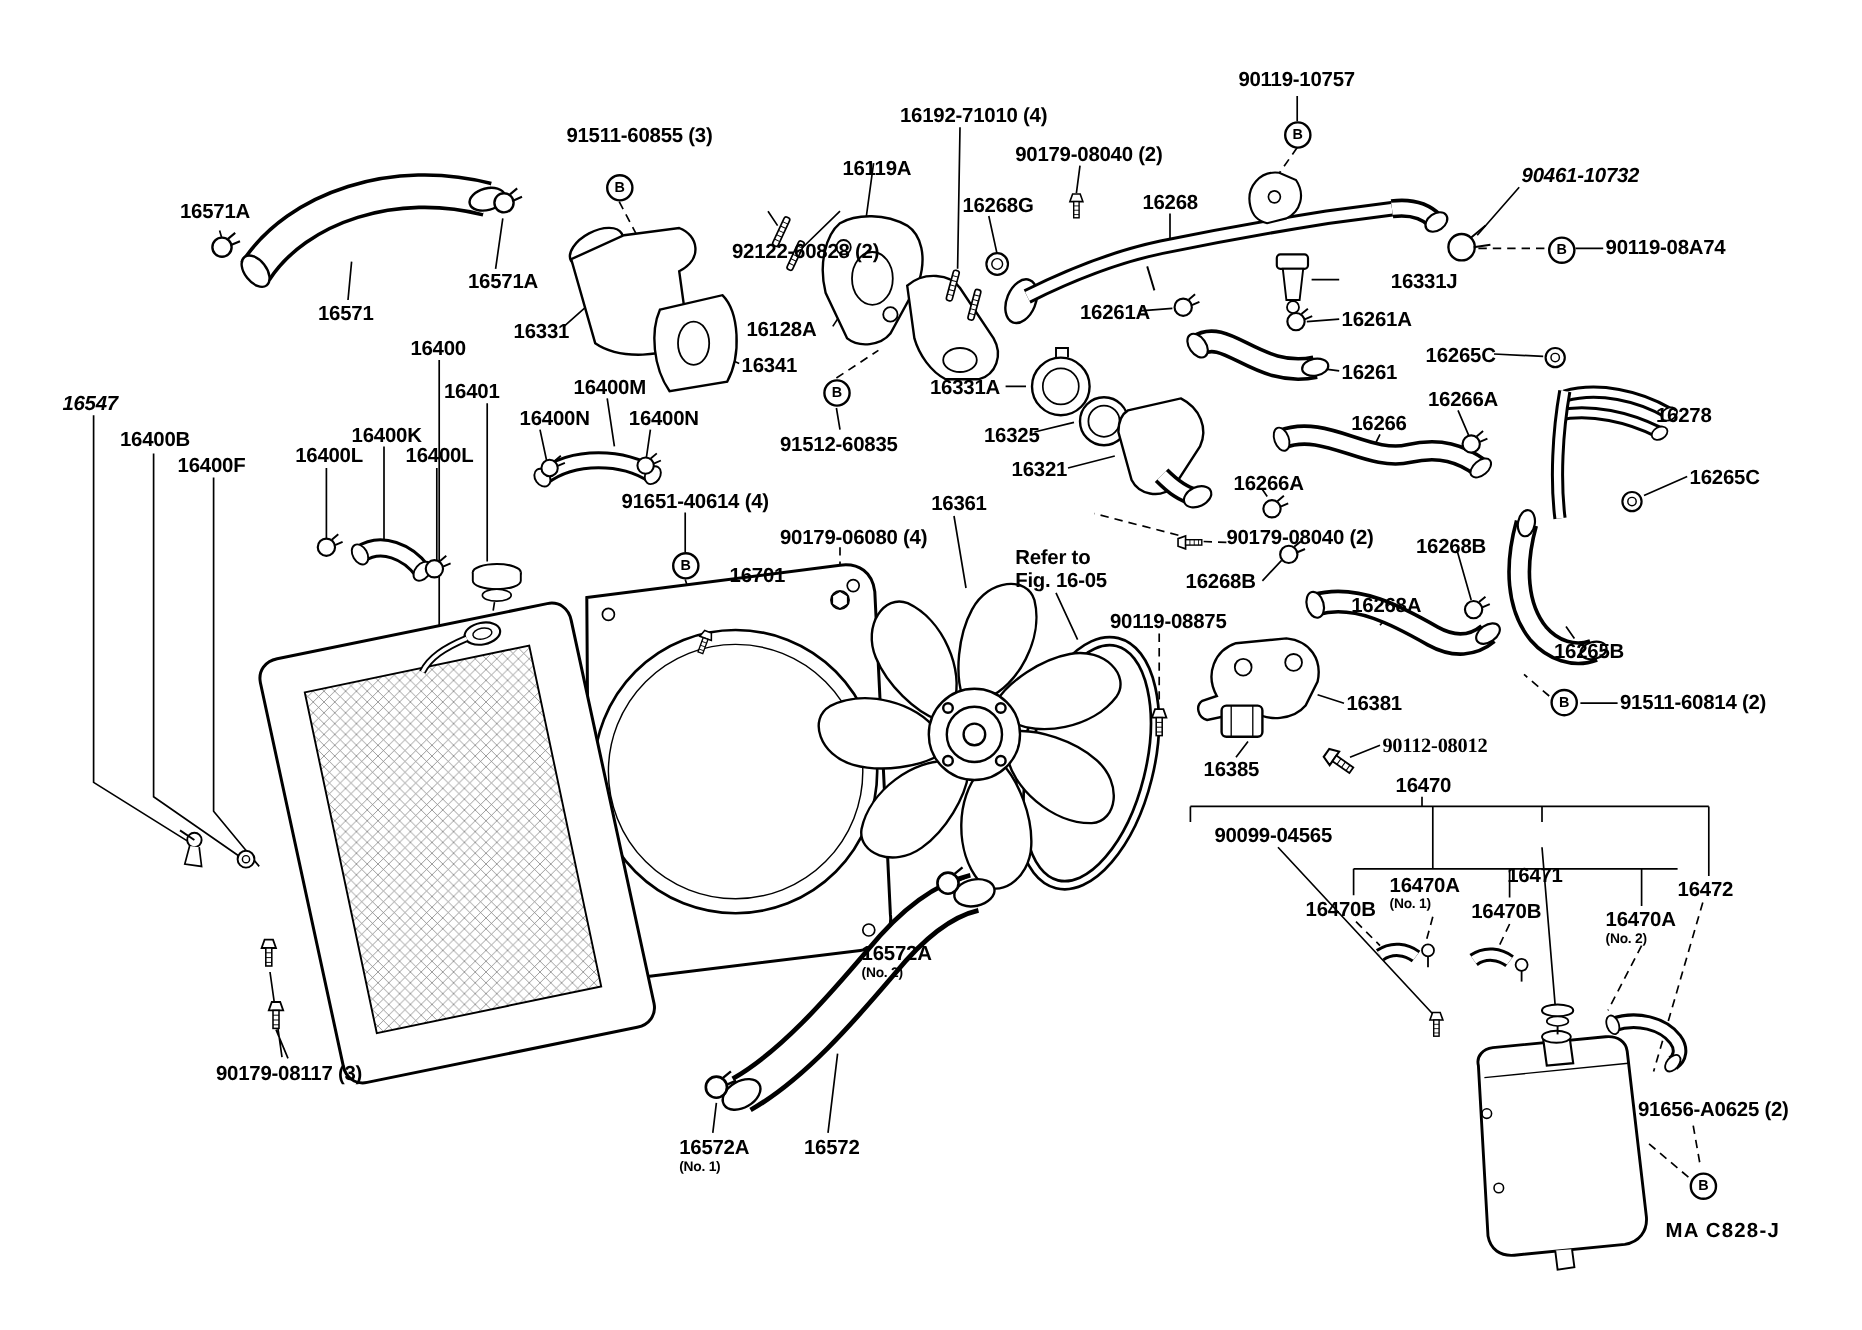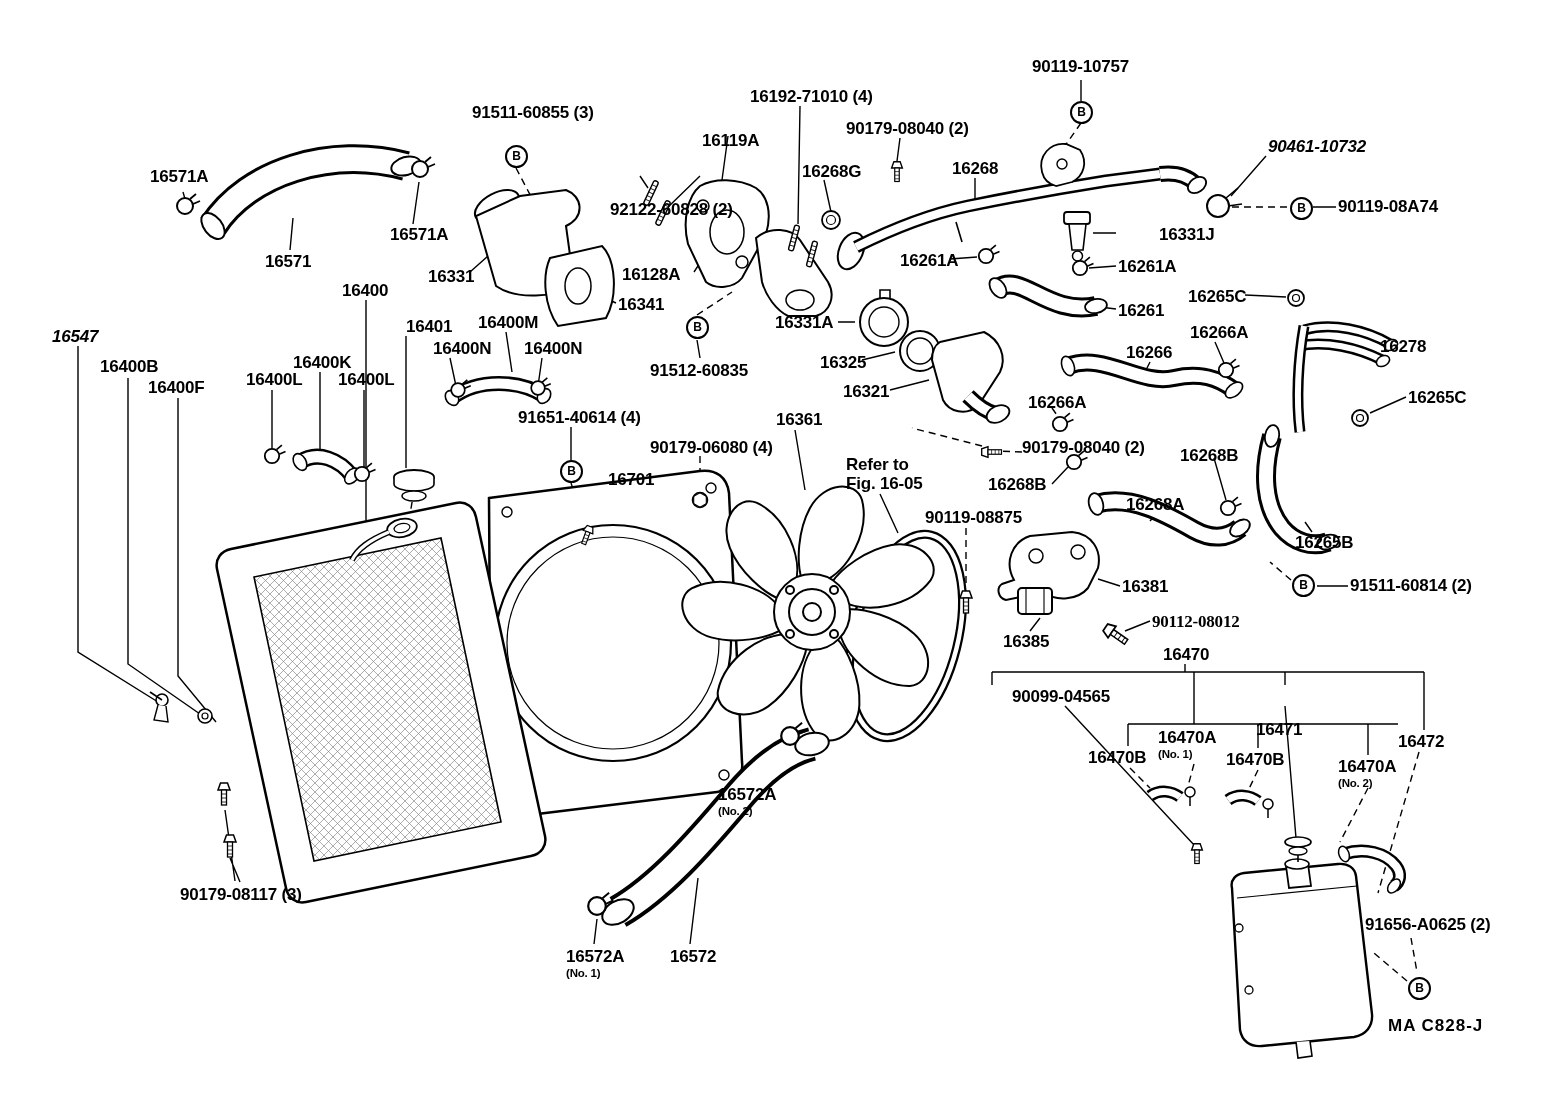--- a/index.html
+++ b/index.html
@@ -352,21 +352,21 @@
       <div class="plabel" style="left: 265px; top: 253px;"><span>16571</span></div>
       <div class="plabel" style="left: 900px; top: 252px;"><span>16261A</span></div>
       <div class="plabel" style="left: 1118px; top: 258px;"><span>16261A</span></div>
       <div class="plabel" style="left: 428px; top: 268px;"><span>16331</span></div>
       <div class="plabel" style="left: 622px; top: 266px;"><span>16128A</span></div>
       <div class="plabel" style="left: 342px; top: 282px;"><span>16400</span></div>
       <div class="plabel" style="left: 1188px; top: 288px;"><span>16265C</span></div>
       <div class="plabel" style="left: 618px; top: 296px;"><span>16341</span></div>
       <div class="plabel" style="left: 1118px; top: 302px;"><span>16261</span></div>
       <div class="plabel" style="left: 52px; top: 328px; font-style: italic;"><span>16547</span></div>
-      <div class="plabel" style="left: 406px; top: 318px;"><span>16401</span></div>
+      <div class="plabel" style="left: 370px; top: 318px;"><span>16401</span></div>
       <div class="plabel" style="left: 478px; top: 314px;"><span>16400M</span></div>
       <div class="plabel" style="left: 775px; top: 314px;"><span>16331A</span></div>
       <div class="plabel" style="left: 1190px; top: 324px;"><span>16266A</span></div>
       <div class="plabel" style="left: 1380px; top: 338px;"><span>16278</span></div>
       <div class="plabel" style="left: 433px; top: 340px;"><span>16400N</span></div>
       <div class="plabel" style="left: 524px; top: 340px;"><span>16400N</span></div>
       <div class="plabel" style="left: 1126px; top: 344px;"><span>16266</span></div>
       <div class="plabel" style="left: 100px; top: 358px;"><span>16400B</span></div>
       <div class="plabel" style="left: 293px; top: 354px;"><span>16400K</span></div>
       <div class="plabel" style="left: 820px; top: 354px;"><span>16325</span></div>

